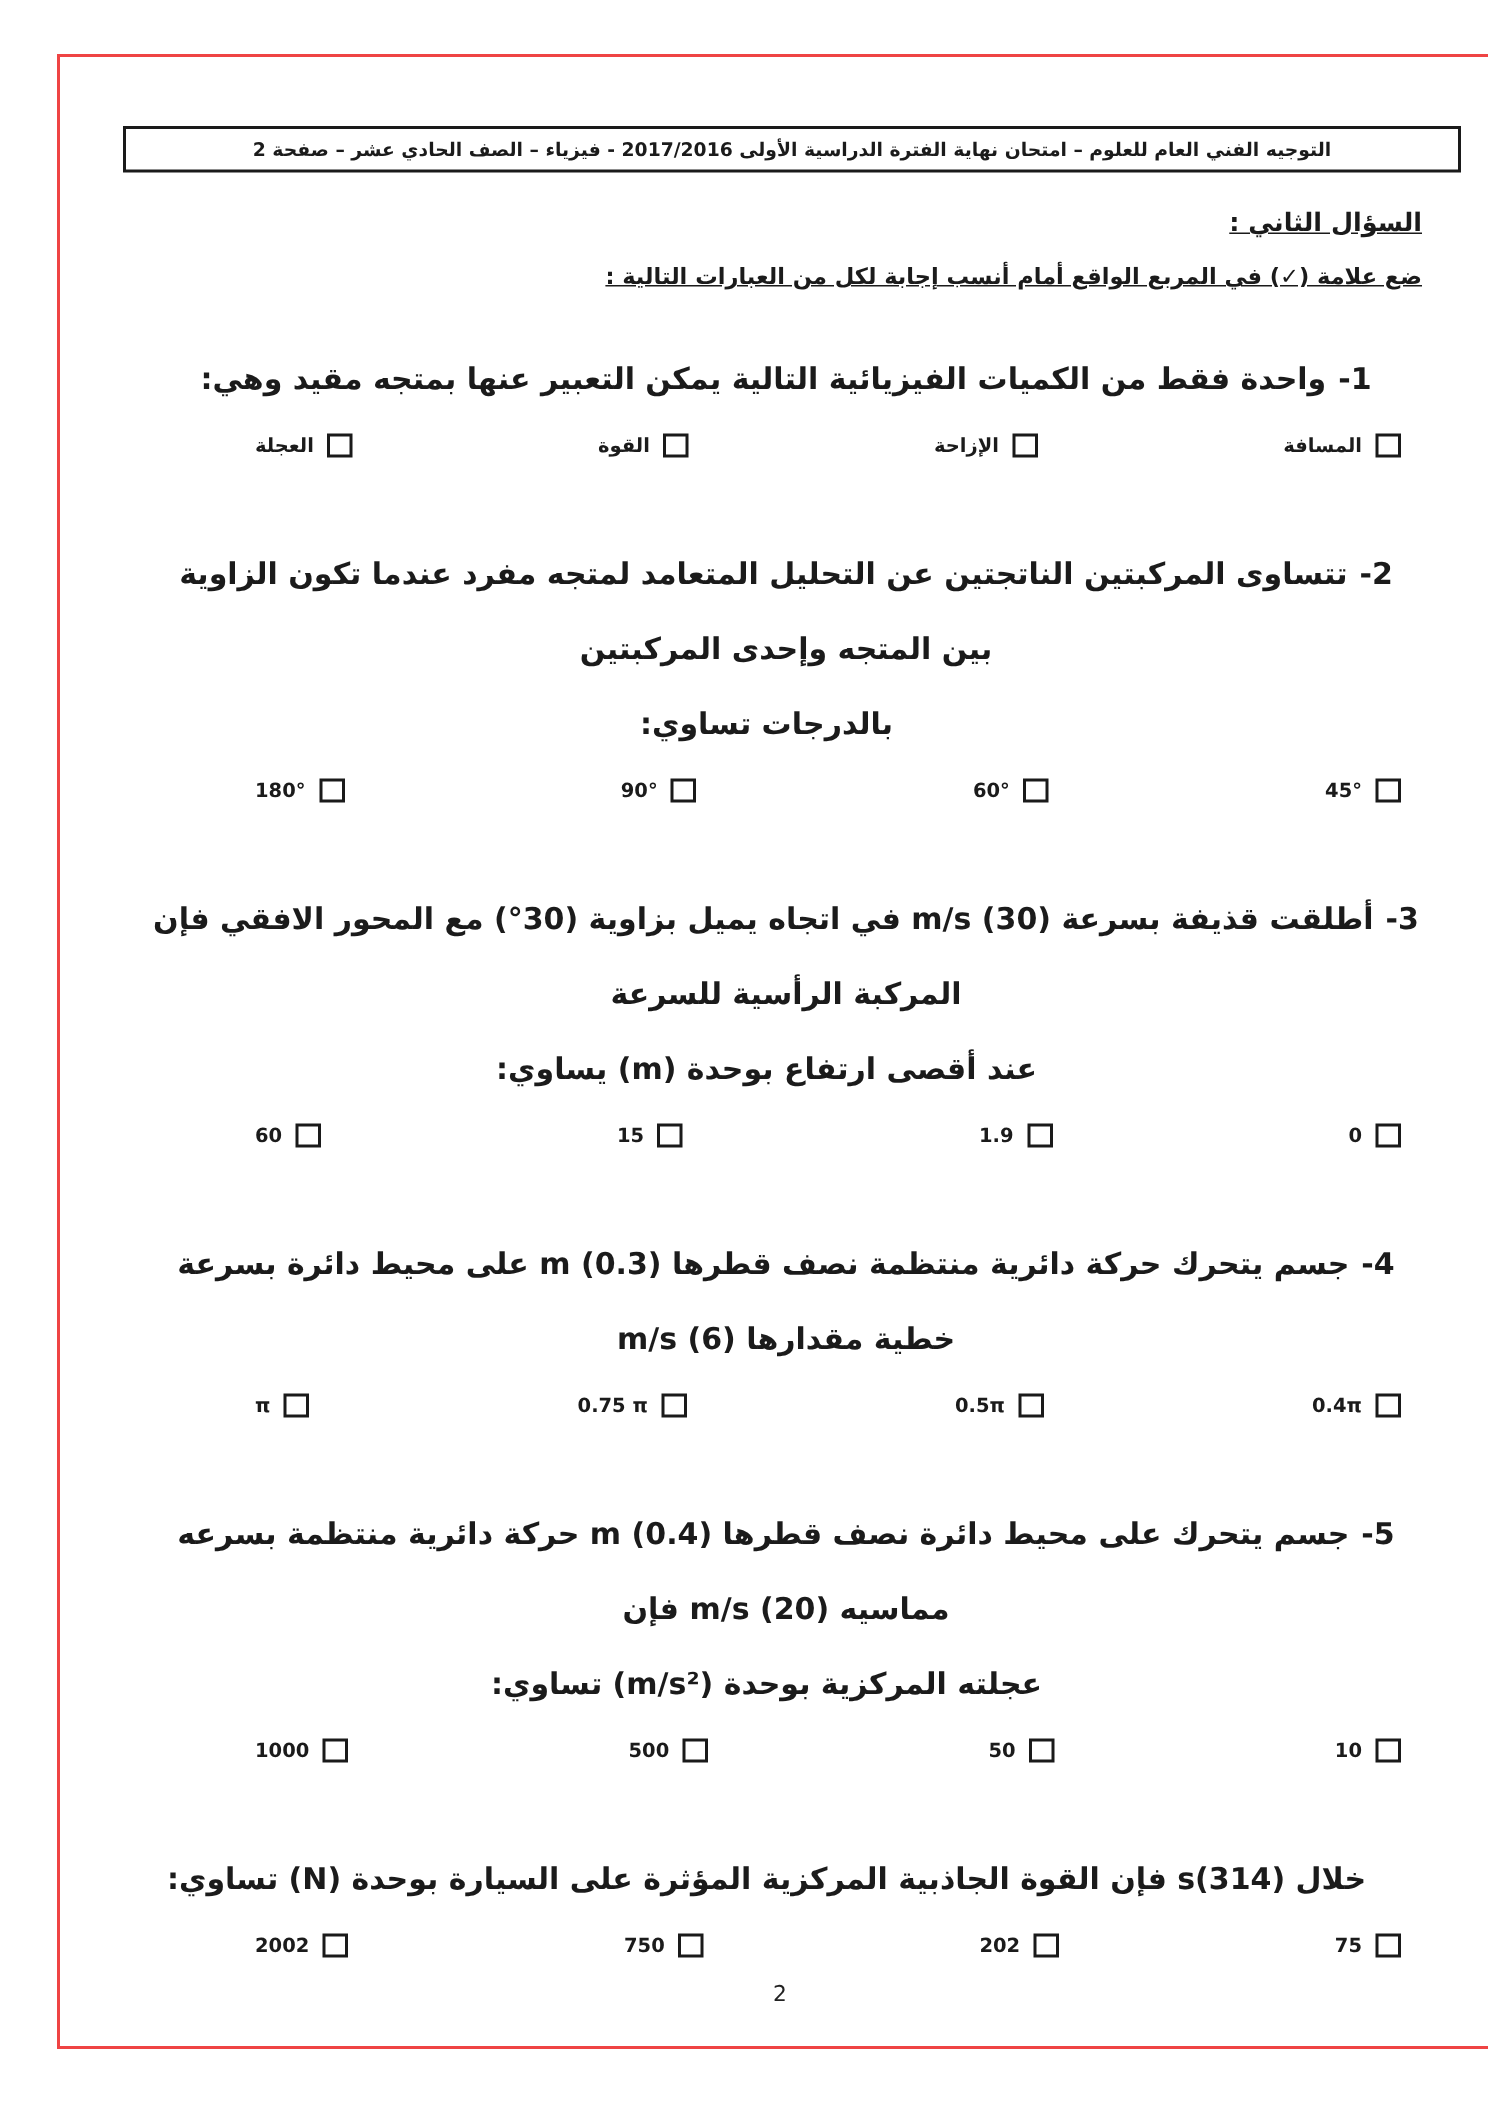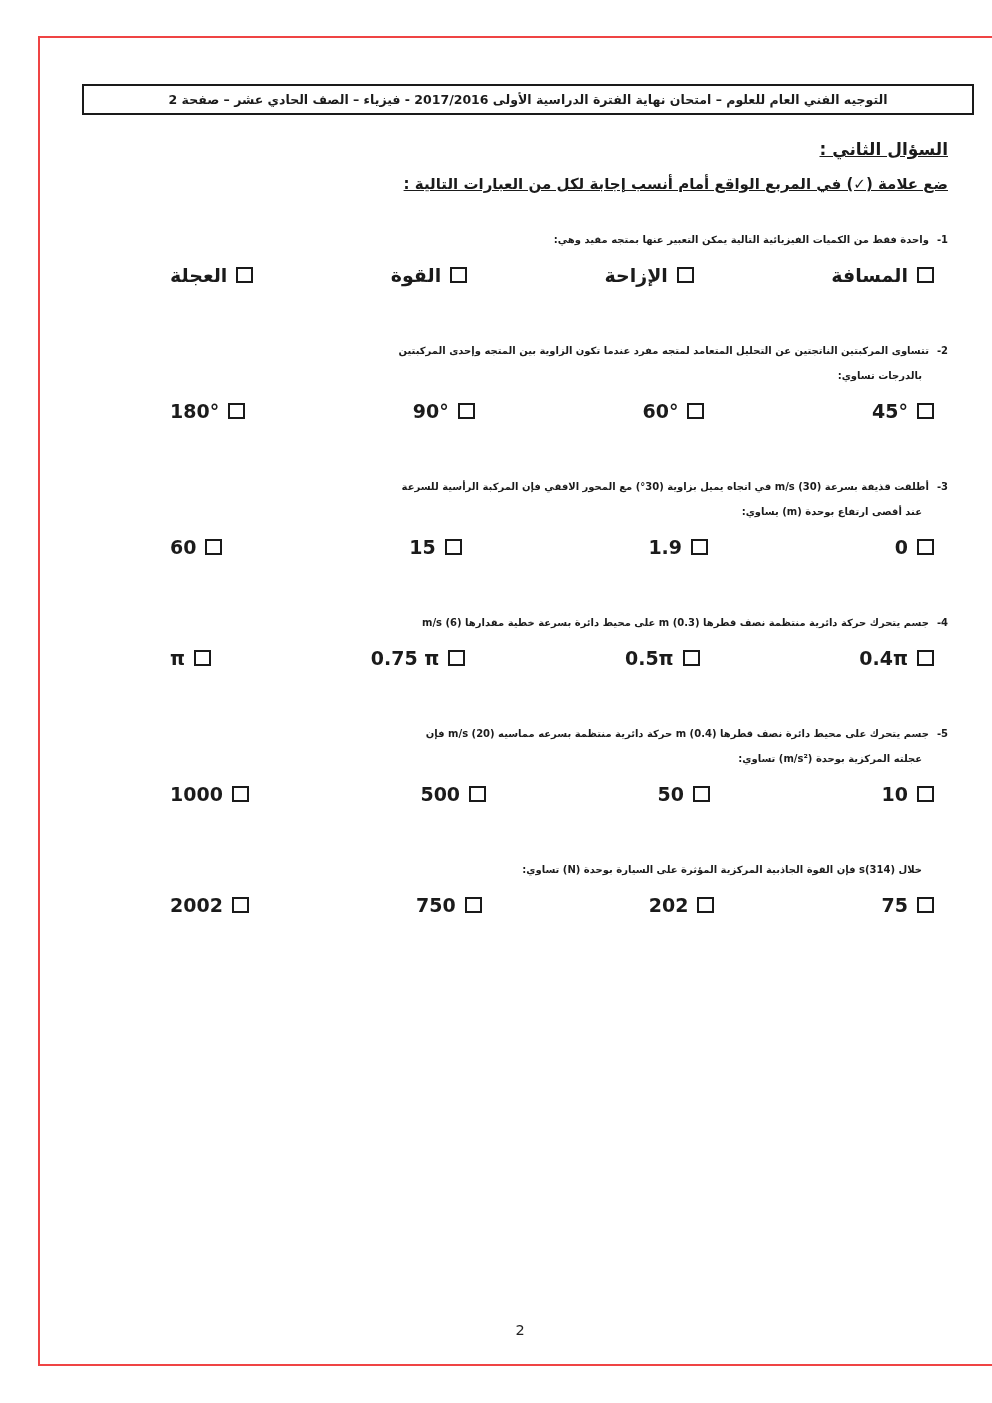--- a/index.html
+++ b/index.html
@@ -22,40 +22,40 @@
     margin-top:24px;font-size:17px;font-weight:700;
     text-decoration:underline;text-align:right;
   }
   .instruction{
     margin-top:16px;font-size:15px;font-weight:700;
     text-decoration:underline;text-align:right;
   }
   .questions{margin-top:34px;}
   .question{margin-bottom:52px;}
   .q-line{
-    font-size:10px;font-weight:700;line-height:2.5;text-align:right;
+    font-size:20px;font-weight:700;line-height:2.5;text-align:center;
   }
   .q-line.cont{padding-right:26px;}
   .q-num{
     direction:ltr;unicode-bidi:isolate;display:inline-block;
     margin-left:8px;font-weight:700;
   }
   .options{
     display:flex;direction:rtl;justify-content:space-between;
     margin-top:12px;padding:0 14px 0 70px;align-items:center;
   }
   .option{
     display:flex;align-items:center;direction:rtl;cursor:pointer;
   }
   .checkbox{
     display:inline-block;width:13px;height:12px;
     border:2px solid #1a1a1a;background:#fff;margin-left:9px;flex:0 0 auto;
   }
   .opt-label{
-    font-size:19px;font-weight:700;direction:ltr;unicode-bidi:isolate;
+    font-size:13px;font-weight:700;direction:ltr;unicode-bidi:isolate;
   }
   .page-number{
     position:absolute;bottom:26px;left:0;right:0;text-align:center;
     font-size:14.5px;font-weight:400;color:#222;
   }
 </style>
 </head>
 <body>
 
 <div class="sheet-frame">

